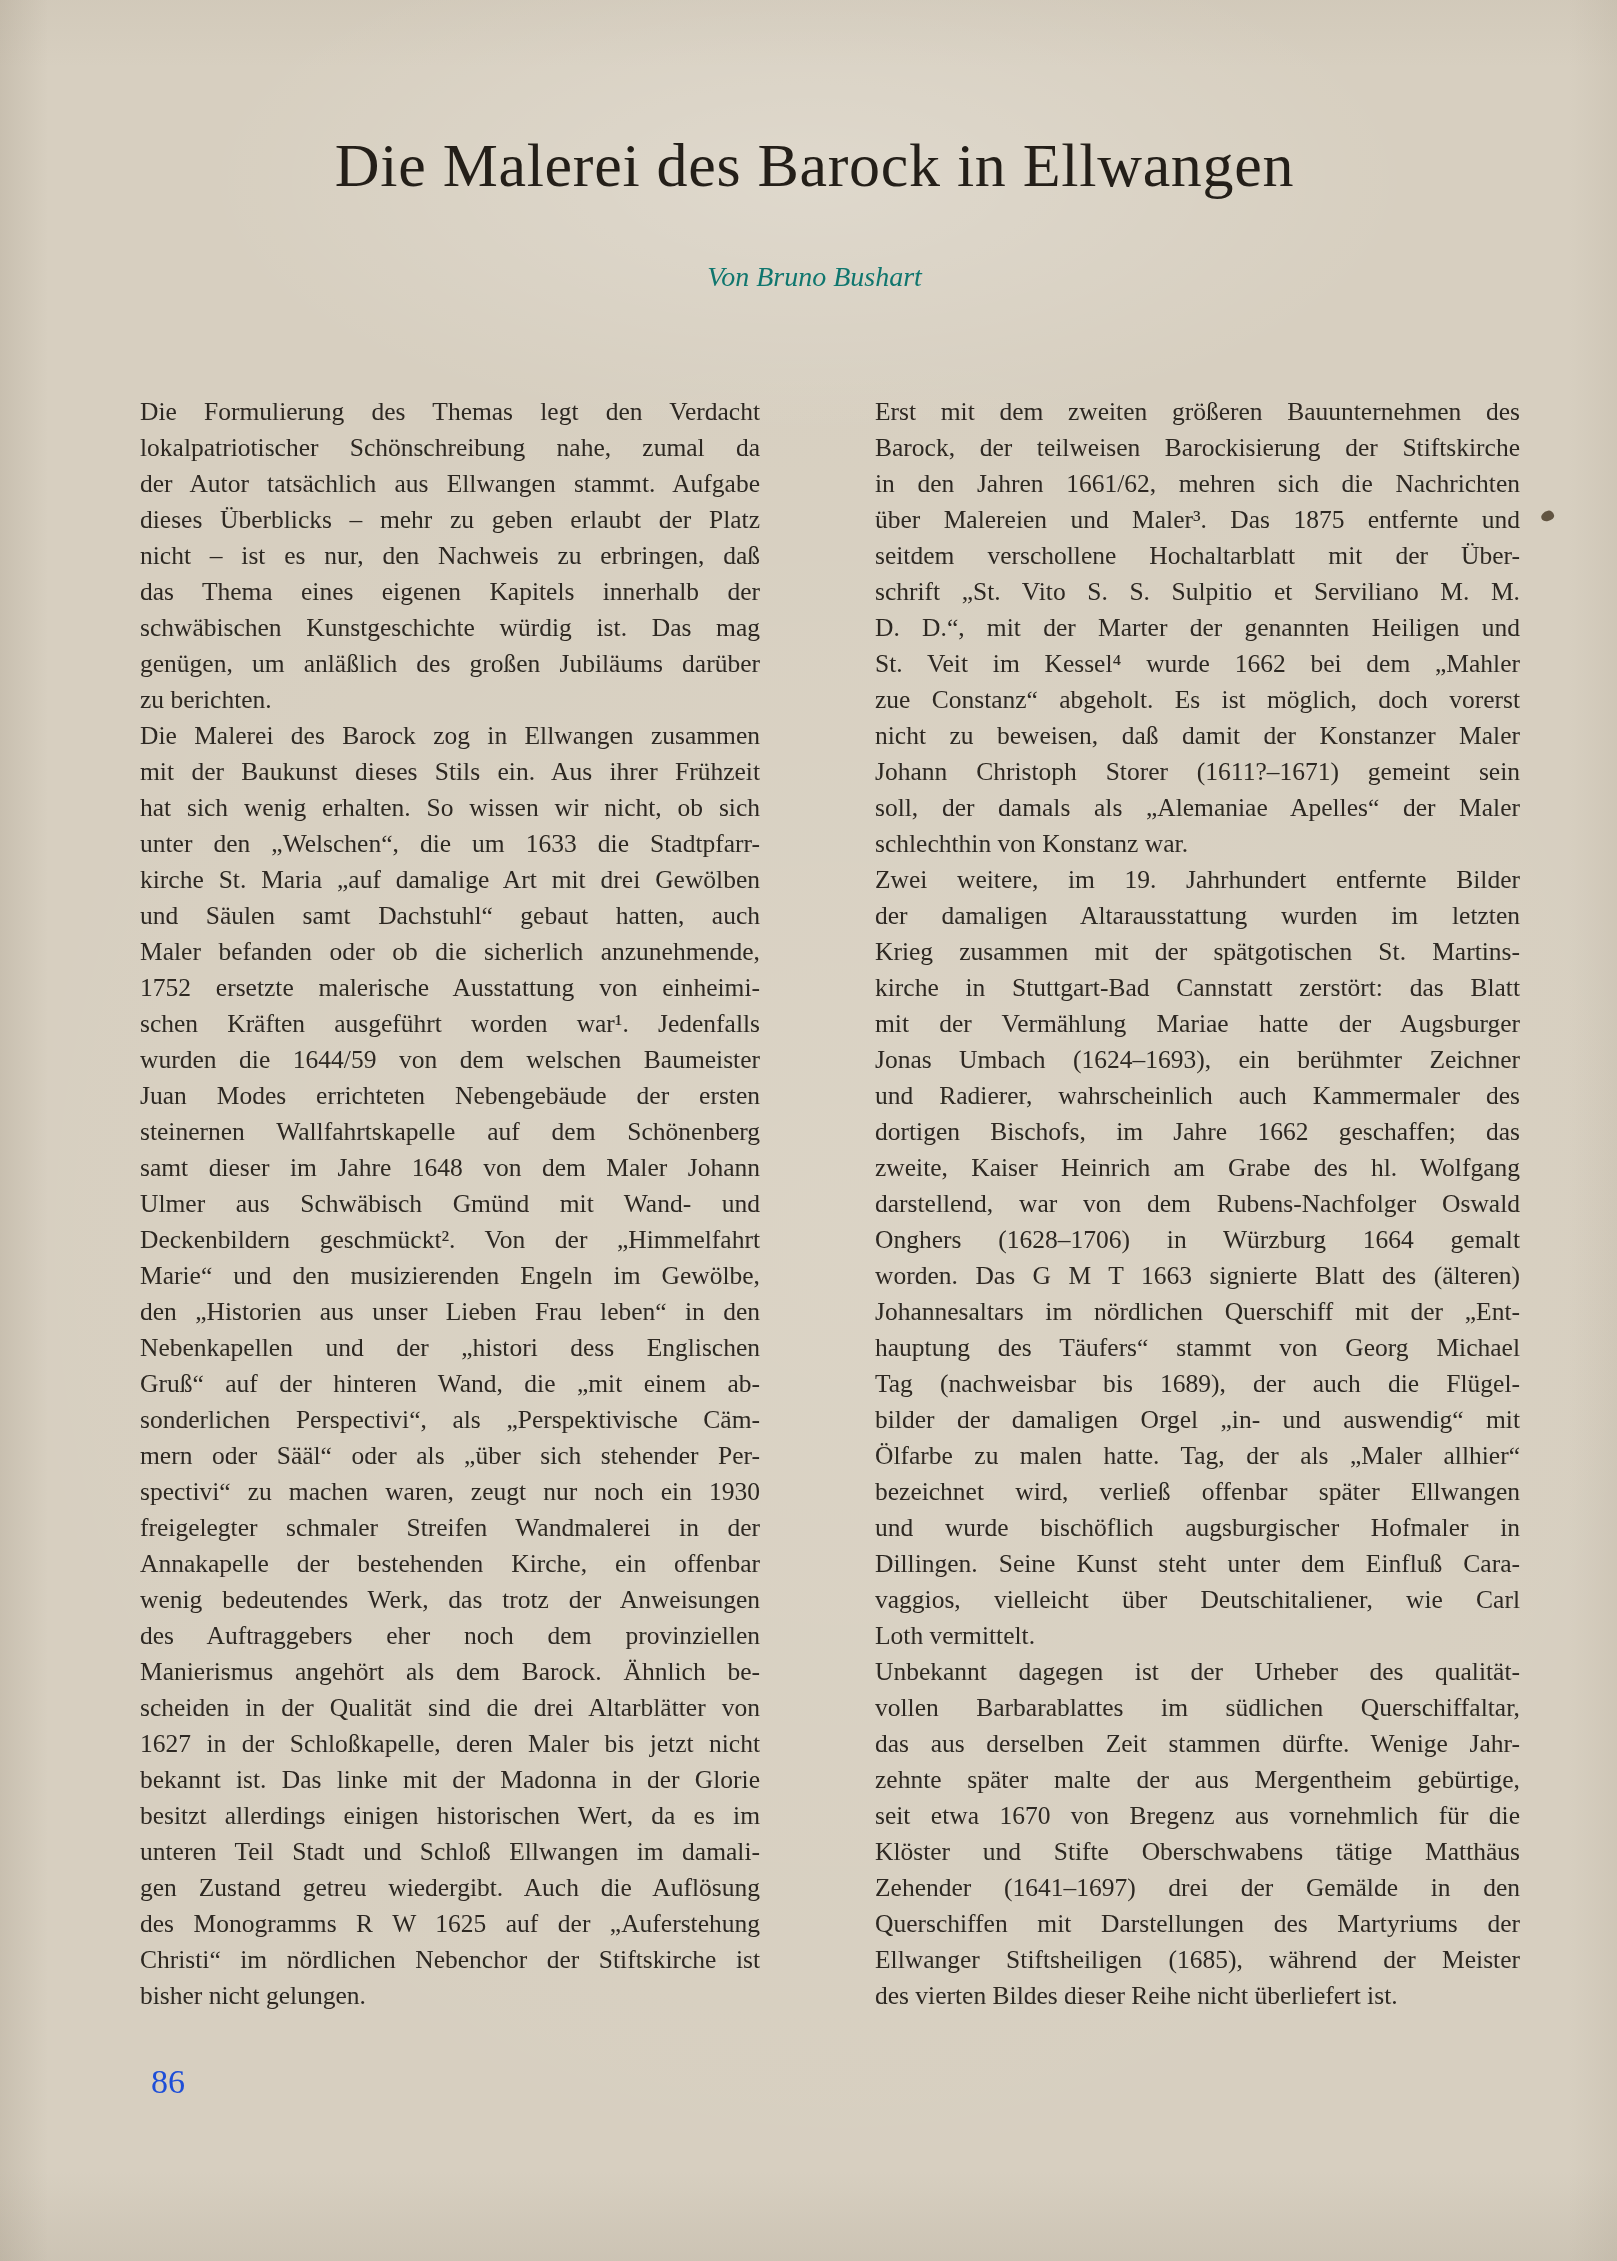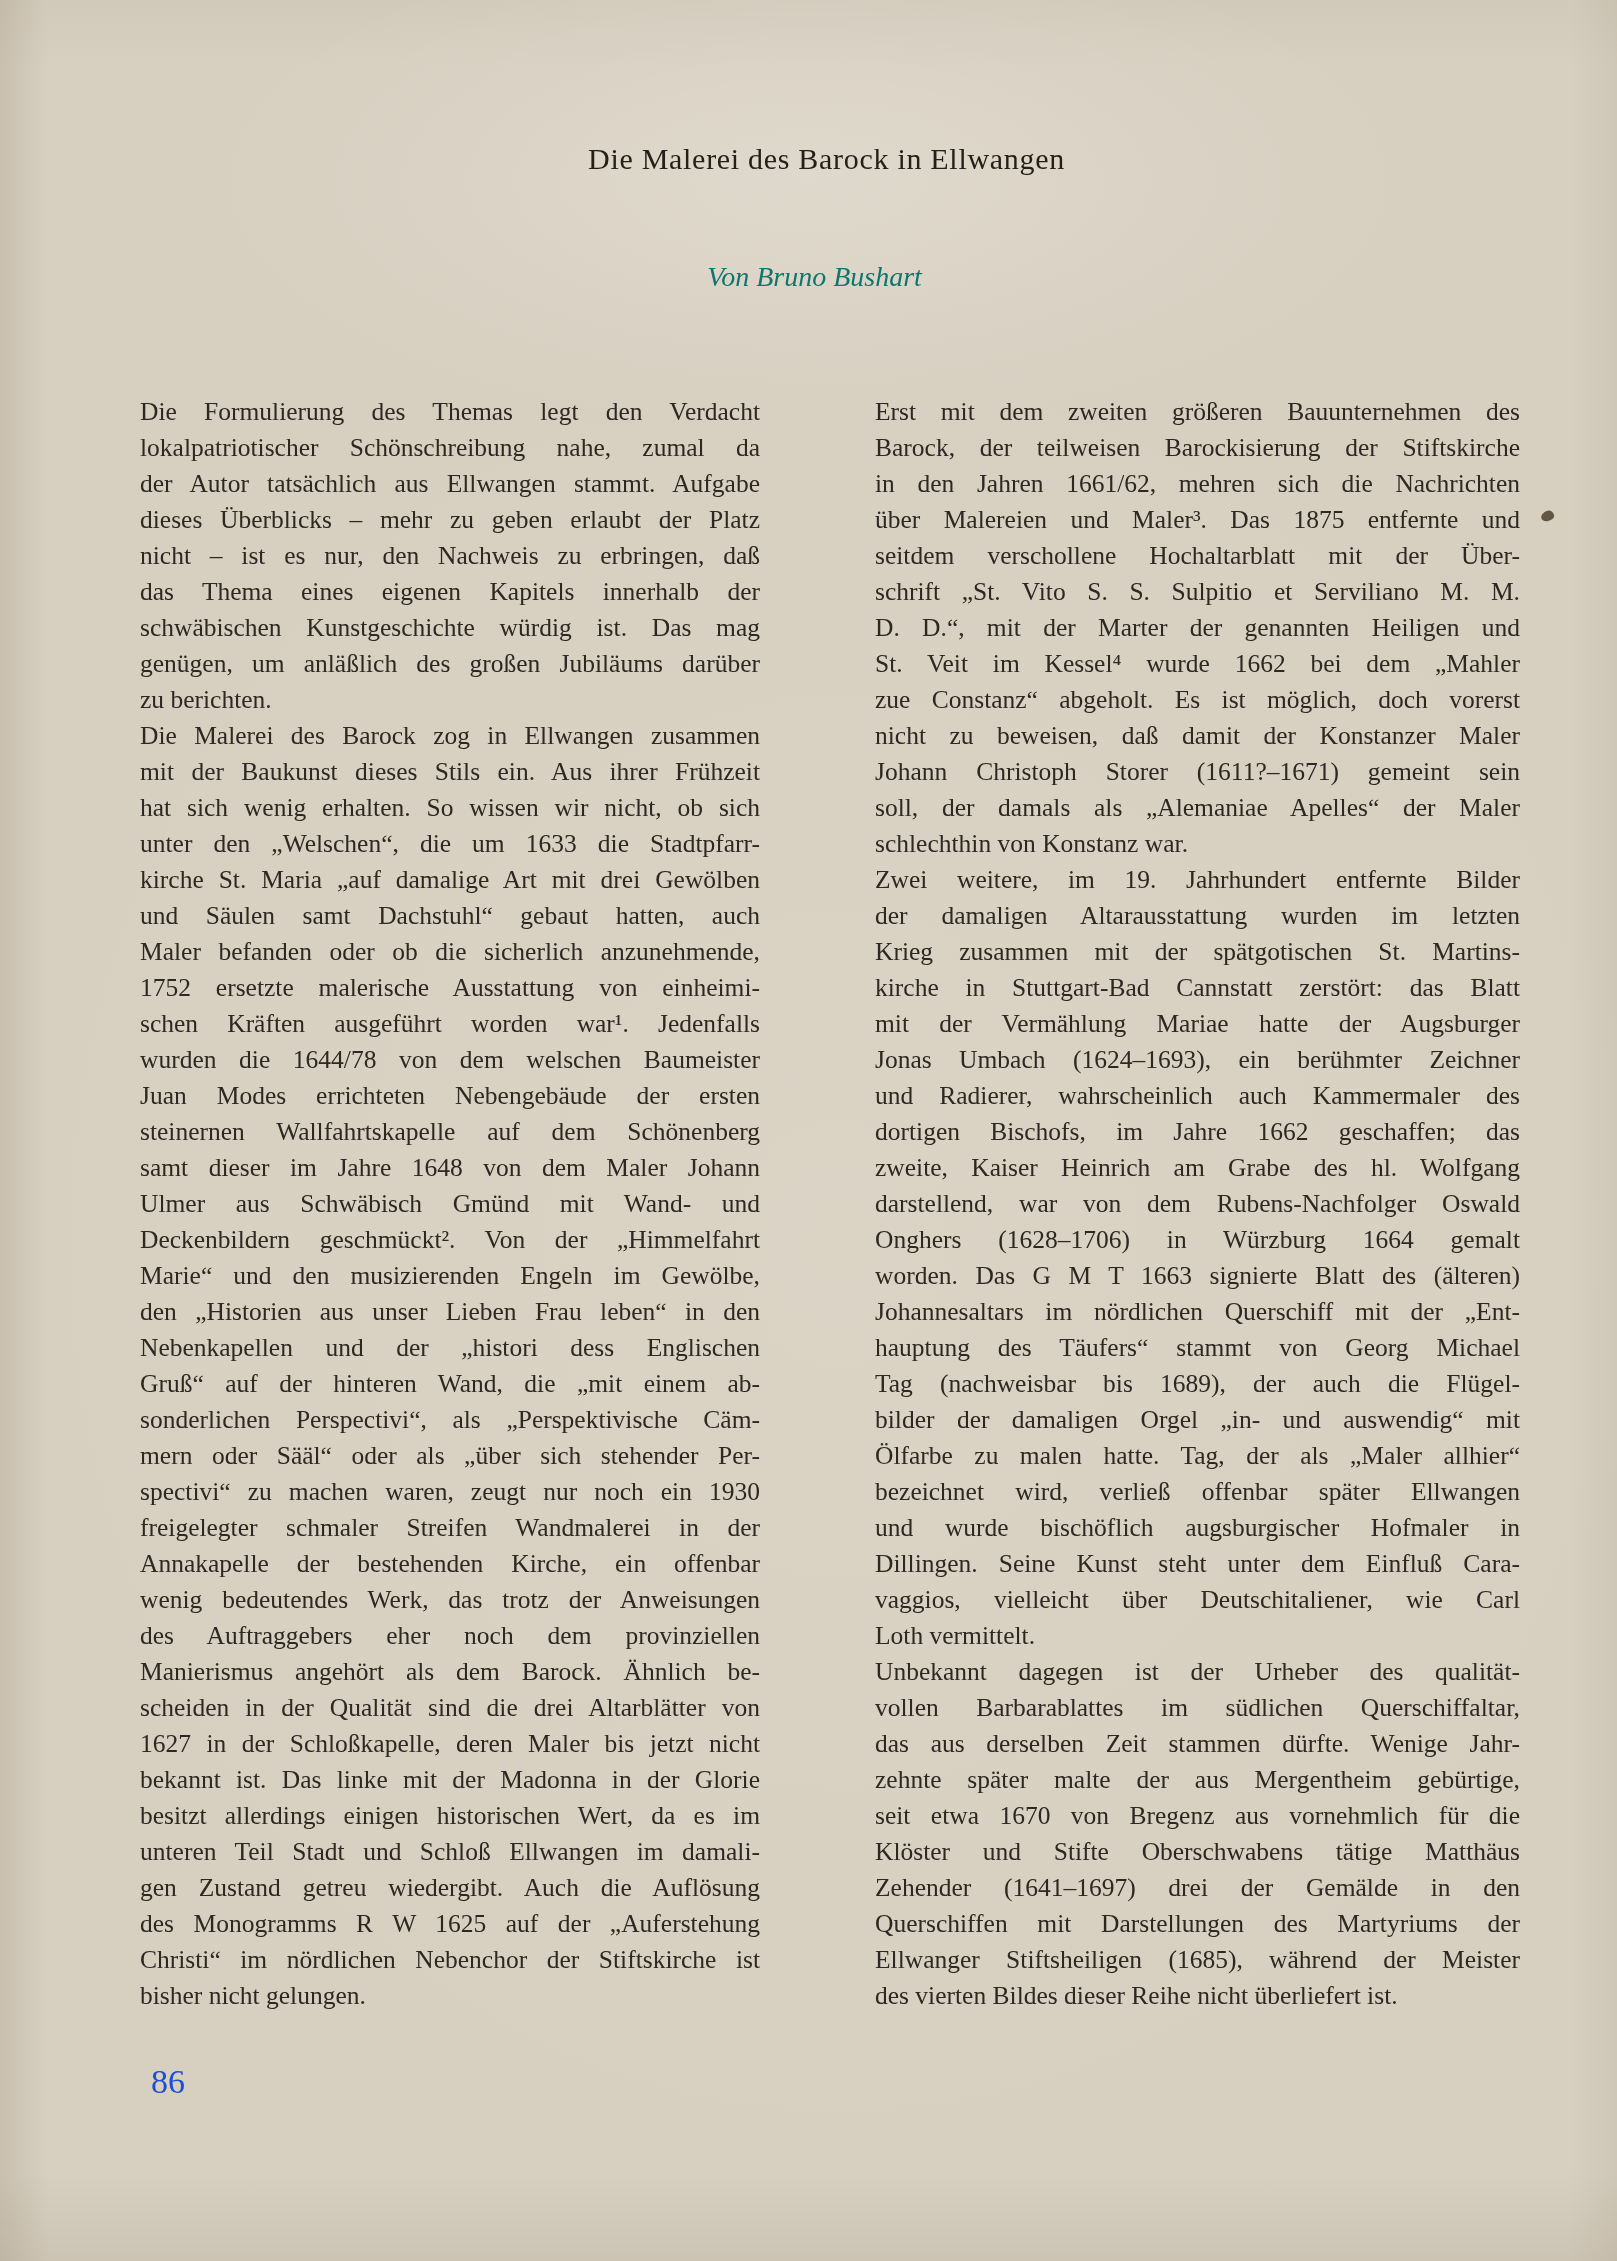--- a/index.html
+++ b/index.html
@@ -23,25 +23,25 @@
       linear-gradient(180deg, rgba(110,95,75,0.05) 0px, rgba(110,95,75,0.0) 3%);
     color: #2d2822;
   }
 
   .page-title {
     position: absolute;
     left: 156px;
     top: 130px;
     width: 1317px;
     text-align: center;
-    font-size: 30px;
+    font-size: 62px;
     font-weight: 400;
     letter-spacing: 0.7px;
     color: #241f19;
-    margin: 12px;
+    margin: 0;
   }
 
   .byline {
     position: absolute;
     left: 156px;
     top: 261px;
     width: 1317px;
     text-align: center;
     font-style: italic;
     font-size: 28px;
@@ -119,21 +119,21 @@
     <div class="paragraph">
       <div class="line">Die Malerei des Barock zog in Ellwangen zusammen</div>
       <div class="line">mit der Baukunst dieses Stils ein. Aus ihrer Frühzeit</div>
       <div class="line">hat sich wenig erhalten. So wissen wir nicht, ob sich</div>
       <div class="line">unter den „Welschen“, die um 1633 die Stadtpfarr-</div>
       <div class="line">kirche St. Maria „auf damalige Art mit drei Gewölben</div>
       <div class="line">und Säulen samt Dachstuhl“ gebaut hatten, auch</div>
       <div class="line">Maler befanden oder ob die sicherlich anzunehmende,</div>
       <div class="line">1752 ersetzte malerische Ausstattung von einheimi-</div>
       <div class="line">schen Kräften ausgeführt worden war¹. Jedenfalls</div>
-      <div class="line">wurden die 1644/78 von dem welschen Baumeister</div>
+      <div class="line">wurden die 1644/59 von dem welschen Baumeister</div>
       <div class="line">Juan Modes errichteten Nebengebäude der ersten</div>
       <div class="line">steinernen Wallfahrtskapelle auf dem Schönenberg</div>
       <div class="line">samt dieser im Jahre 1648 von dem Maler Johann</div>
       <div class="line">Ulmer aus Schwäbisch Gmünd mit Wand- und</div>
       <div class="line">Deckenbildern geschmückt². Von der „Himmelfahrt</div>
       <div class="line">Marie“ und den musizierenden Engeln im Gewölbe,</div>
       <div class="line">den „Historien aus unser Lieben Frau leben“ in den</div>
       <div class="line">Nebenkapellen und der „histori dess Englischen</div>
       <div class="line">Gruß“ auf der hinteren Wand, die „mit einem ab-</div>
       <div class="line">sonderlichen Perspectivi“, als „Perspektivische Cäm-</div>

